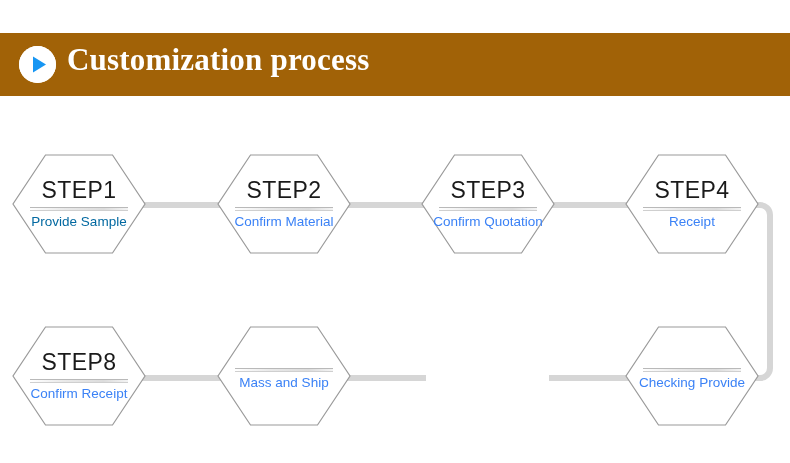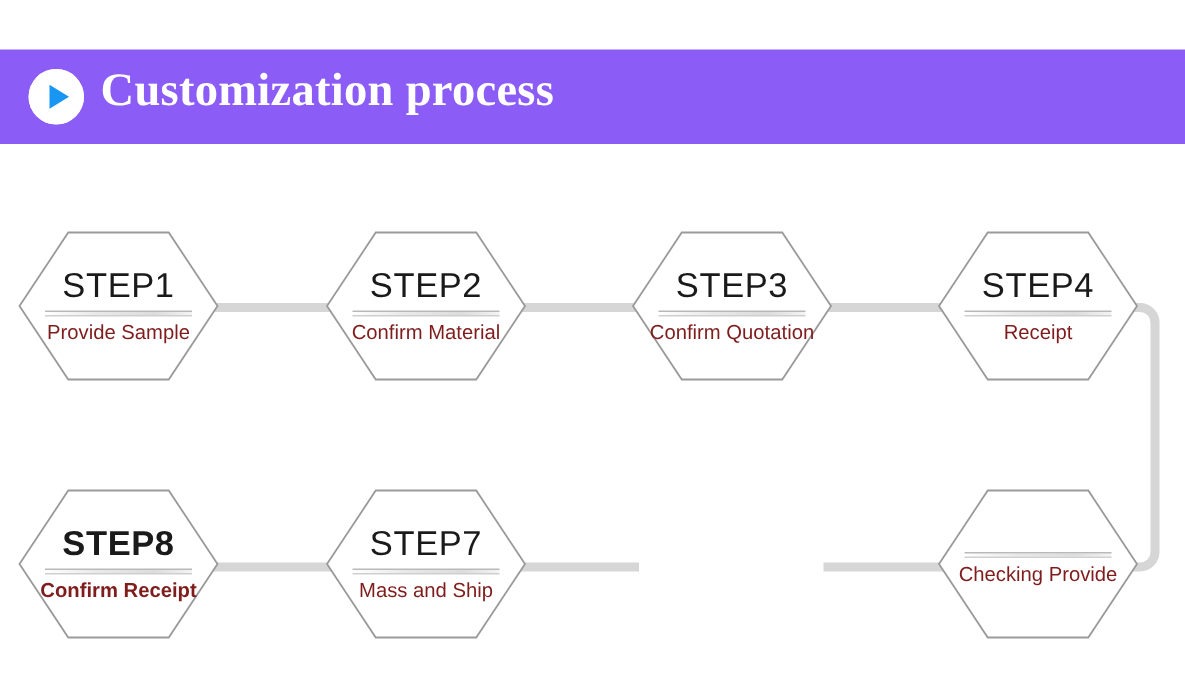--- a/index.html
+++ b/index.html
@@ -15,21 +15,21 @@
     font-family: "Liberation Sans", sans-serif;
   }
 
   
   #header-bar {
     position: absolute;
     left: 0;
     top: 33px;
     width: 790px;
     height: 63px;
-    background: #8b5cf6;
+    background: #a16207;
     display: flex;
     align-items: center;
   }
   #play-icon {
     position: absolute;
     left: 19px;
     top: 13px;
     width: 37px;
     height: 37px;
     border-radius: 50%;
@@ -114,23 +114,23 @@
     border-top: 1px solid #b9b9b9;
     border-bottom: 1px solid #cfcfcf;
     box-sizing: border-box;
     background: linear-gradient(to right, #ffffff, #e9e9e9 35%, #dcdcdc 75%, #f4f4f4);
   }
   .hex .step-name {
     font-family: "Liberation Sans", sans-serif;
     font-size: 13.5px;
     line-height: 1;
     white-space: nowrap;
-    color: #7f1d1d;
-  }
-  .hex.faded .step-name { color: #7f1d1d; }
+    color: #3b82f6;
+  }
+  .hex.faded .step-name { color: #0369a1; }
 </style>
 </head>
 <body>
 
 <div id="header-bar">
   <div id="play-icon">
     <svg width="37" height="37" viewBox="0 0 37 37">
       <circle cx="18.5" cy="18.5" r="18.5" fill="#ffffff"></circle>
       <polygon points="14,10.5 27,18.5 14,26.5" fill="#1796f3"></polygon>
     </svg>
@@ -206,27 +206,26 @@
       <div class="step-name">Checking Provide</div>
     </div>
   </div>
 
 
   <div class="hex" style="left:217px; top:216px;">
     <svg class="shape" viewBox="0 0 134 100">
       <polygon points="33.5,1 100.5,1 133,50 100.5,99 33.5,99 1,50" fill="#ffffff" stroke="#9a9a9a" stroke-width="1.2"></polygon>
     </svg>
     <div class="content">
-      <div class="step-label">STEP7</div>
       <div class="divider"></div>
       <div class="step-name">Mass and Ship</div>
     </div>
   </div>
 
-  <div class="hex" style="left:12px; top:216px;font-weight:bold;">
+  <div class="hex" style="left:12px; top:216px;">
     <svg class="shape" viewBox="0 0 134 100">
       <polygon points="33.5,1 100.5,1 133,50 100.5,99 33.5,99 1,50" fill="#ffffff" stroke="#9a9a9a" stroke-width="1.2"></polygon>
     </svg>
     <div class="content">
       <div class="step-label">STEP8</div>
       <div class="divider"></div>
       <div class="step-name">Confirm Receipt</div>
     </div>
   </div>
 

